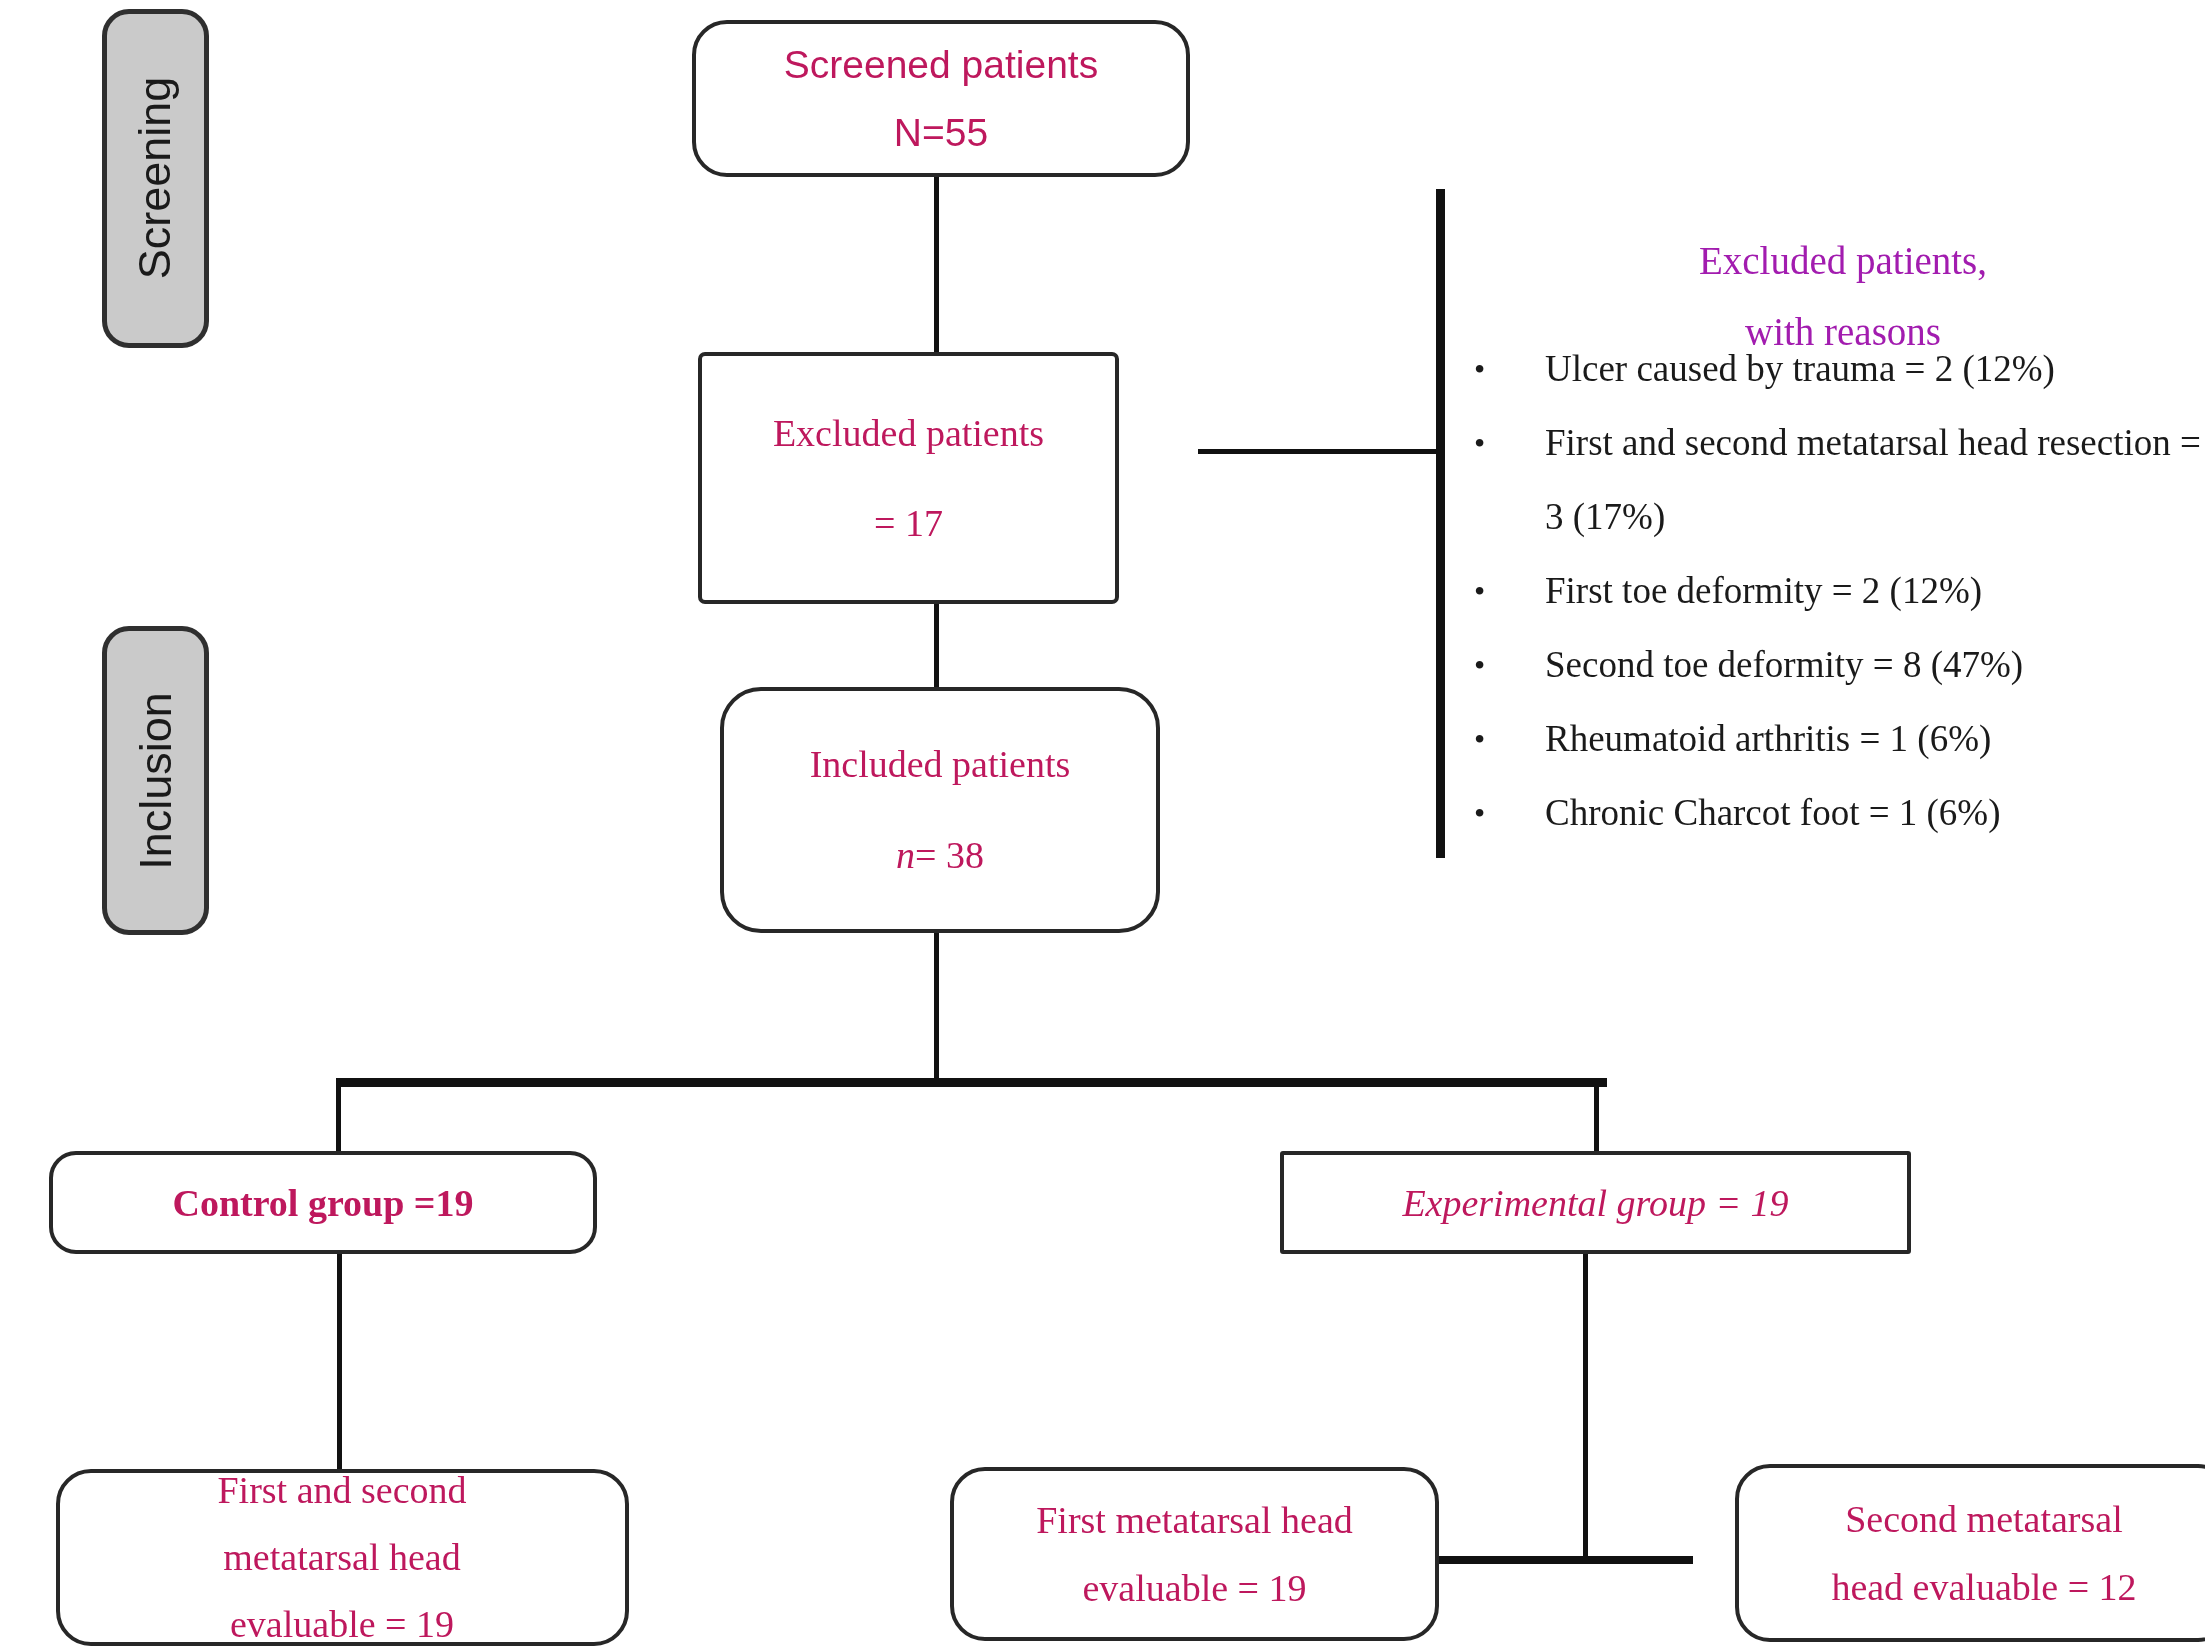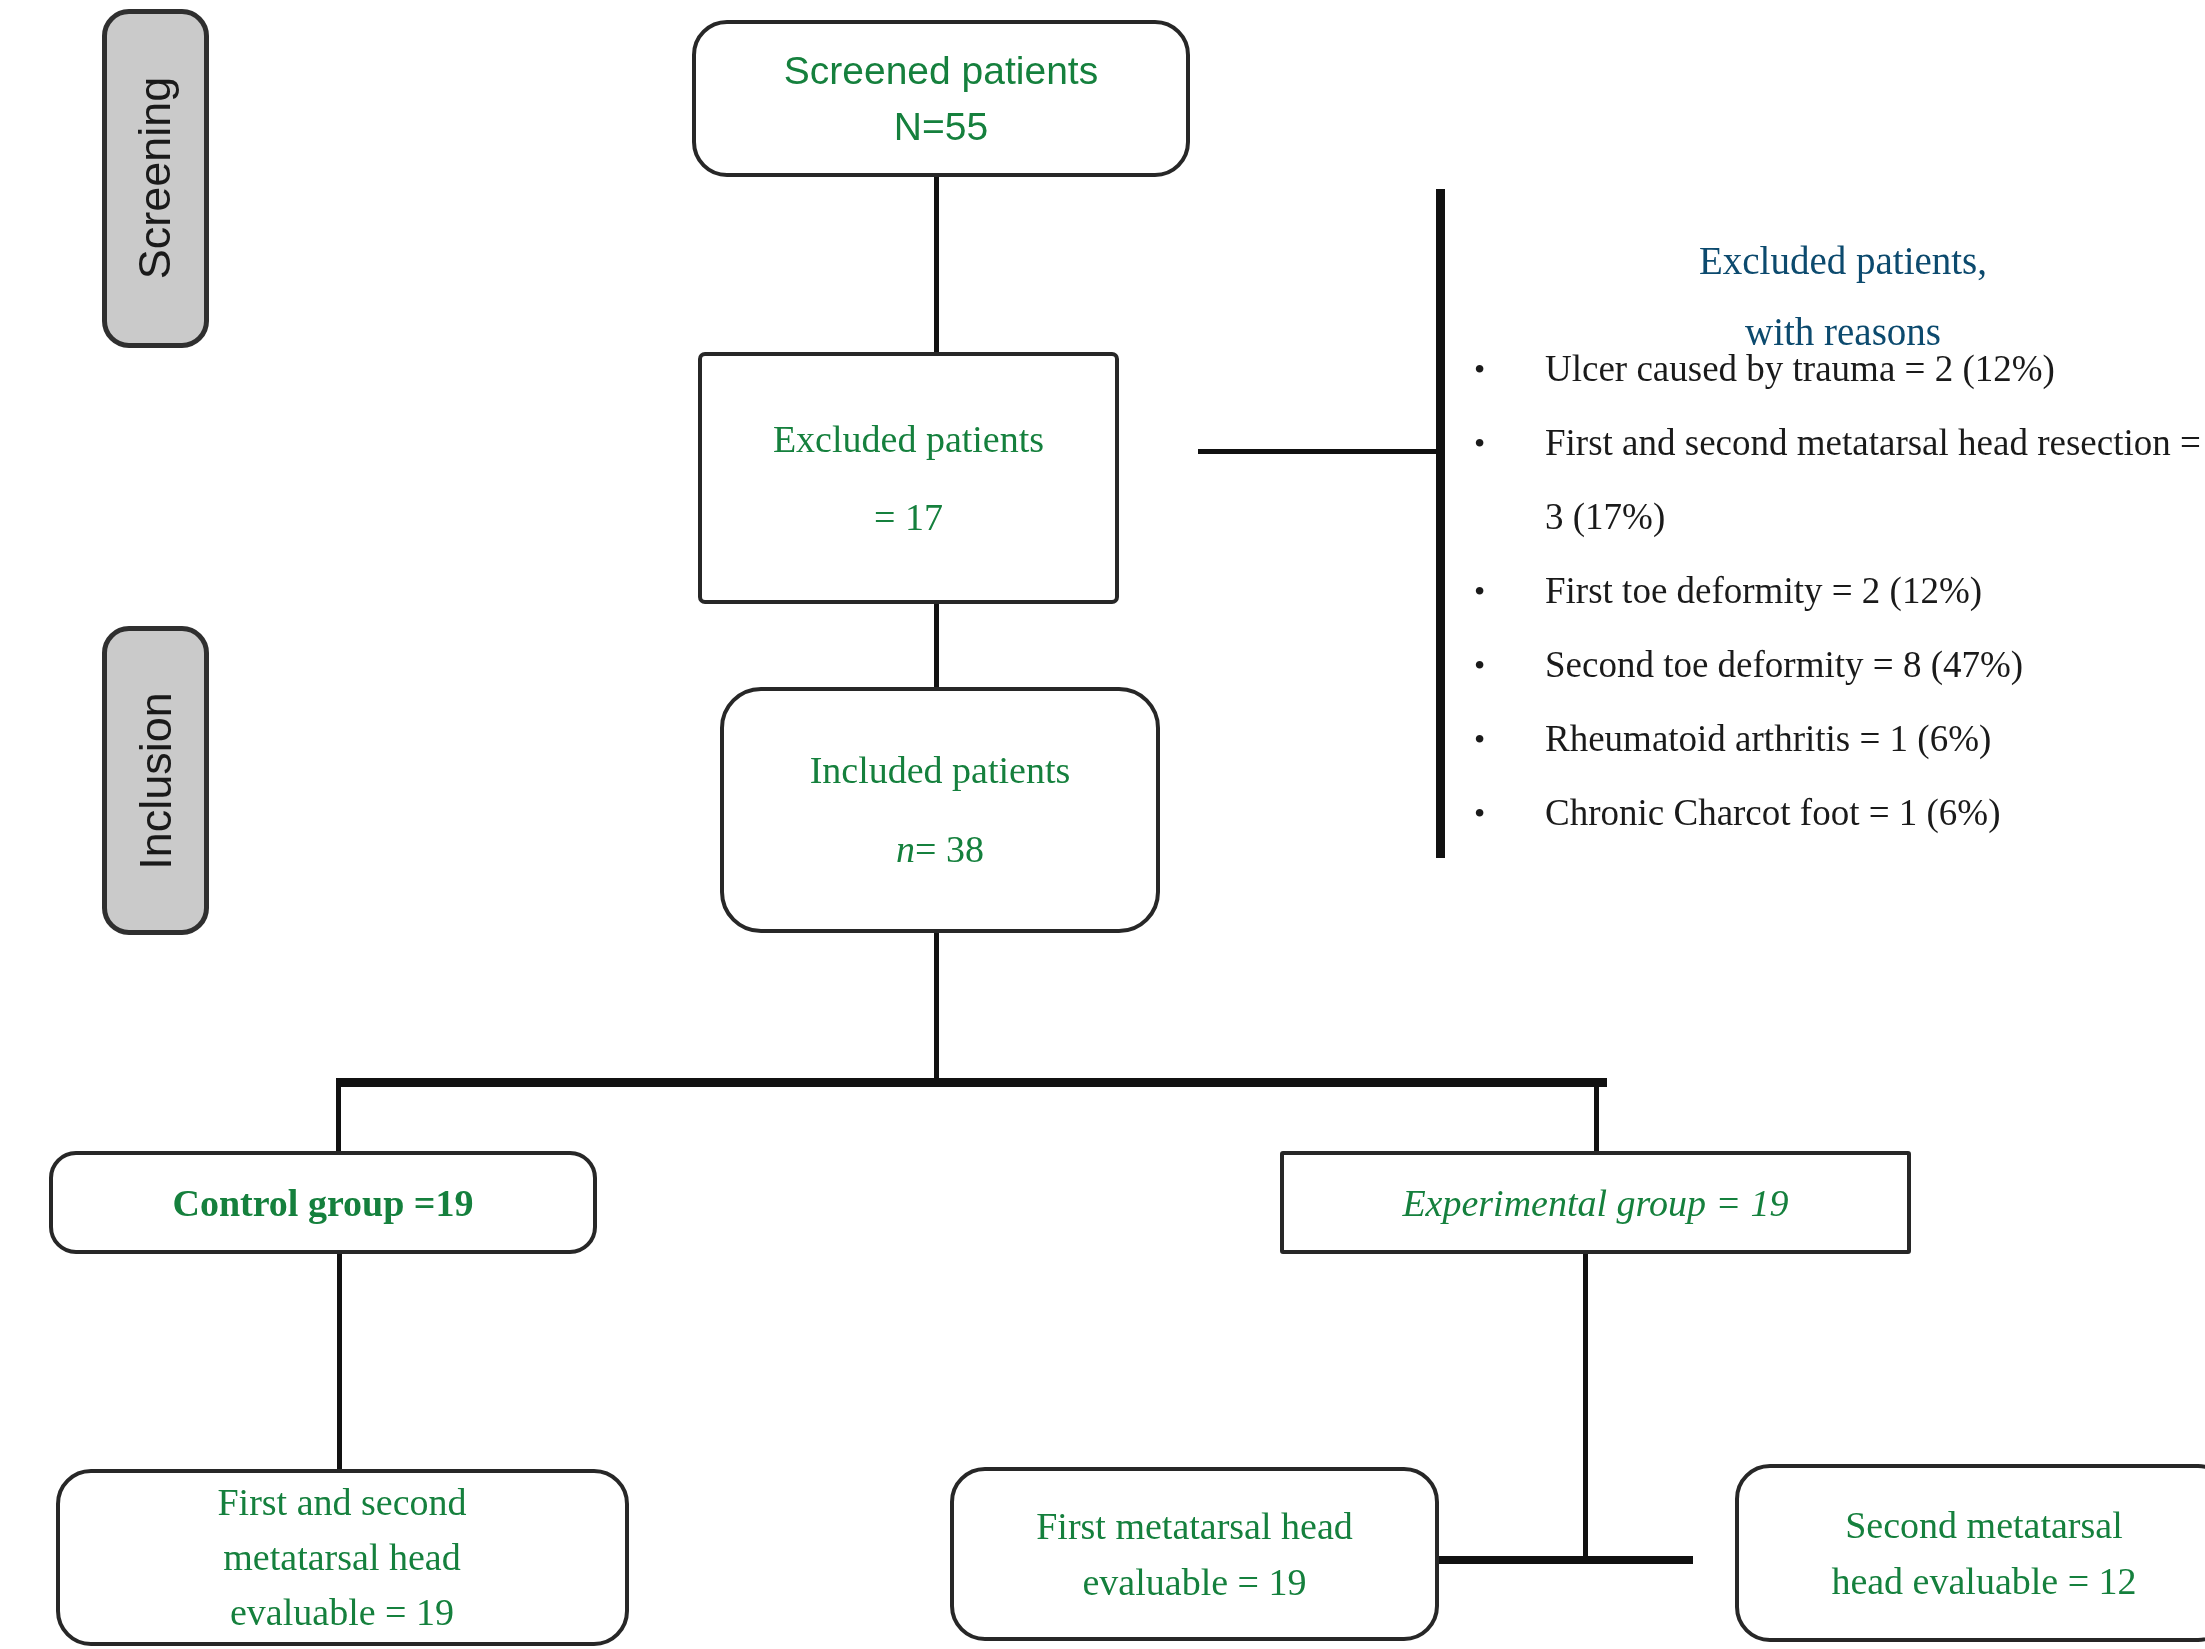--- a/index.html
+++ b/index.html
@@ -19,22 +19,23 @@
     position: absolute;
     background: #ffffff;
     border: 4.2px solid #272727;
     display: flex;
     flex-direction: column;
     align-items: center;
     justify-content: center;
     text-align: center;
     font-family: "Liberation Serif", serif;
     font-size: 38px;
-    color: #15803d;
-    z-index: 2;
+    color: #be185d;
+    z-index: 2;
+    gap: 12px;
   }
   .box .line { white-space: nowrap; }
 
   #box-screened     { left: 692px;  top: 20px;   width: 498px; height: 157px; border-radius: 35px;
                       font-family: "Liberation Sans", sans-serif; font-size: 39px; }
   #box-screened .line { line-height: 56px; }
 
   #box-excluded     { left: 698px;  top: 352px;  width: 421px; height: 252px; border-radius: 7px; }
   #box-excluded .line { line-height: 78px; }
 
@@ -89,21 +90,21 @@
   #ln-bottom            { left: 1437px; top: 1556px; width: 256px;  height: 7.8px; }
 
   
   #panel-header {
     position: absolute;
     left: 1518px; top: 225px; width: 650px;
     text-align: center;
     font-family: "Liberation Serif", serif;
     font-size: 39px;
     line-height: 71px;
-    color: #0c4a6e;
+    color: #a21caf;
     z-index: 2;
   }
   #panel-list {
     position: absolute;
     left: 1460px; top: 332px; width: 747px;
     list-style: none;
     font-family: "Liberation Serif", serif;
     font-size: 37px;
     line-height: 74px;
     color: #1a1a1a;

